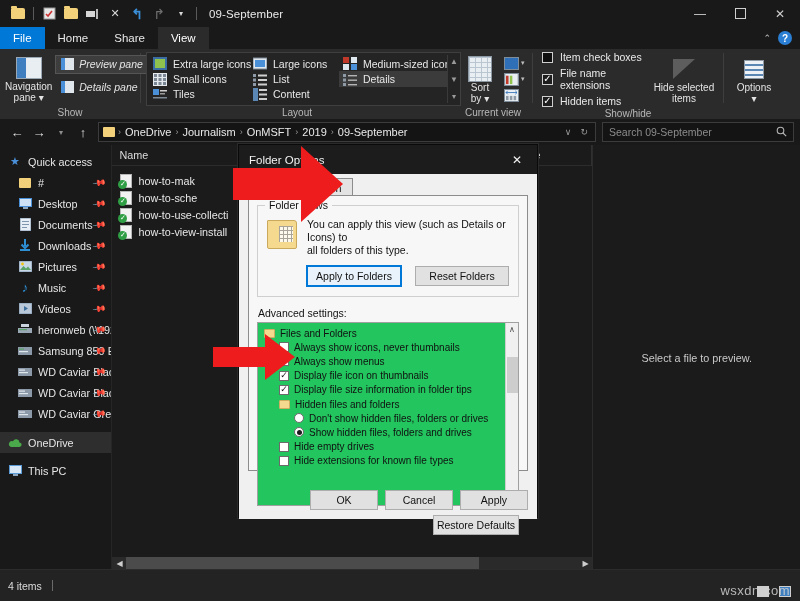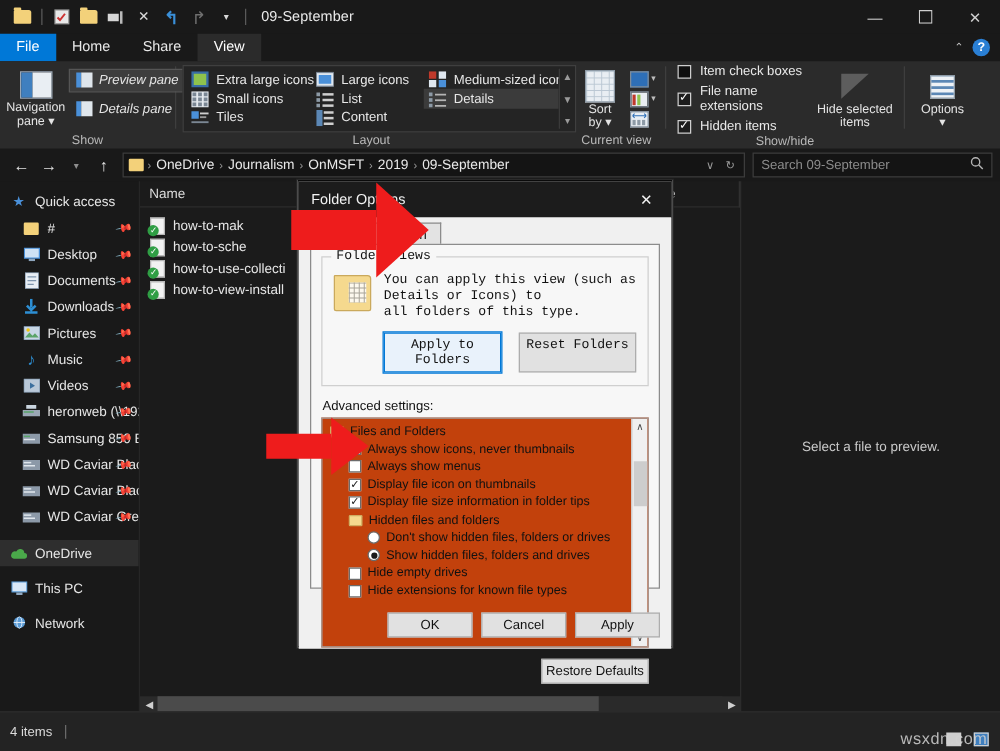--- a/index.html
+++ b/index.html
@@ -277,21 +277,20 @@
   }
   .dtab.active { background:#fdfdfd; height:20px; border-bottom:1px solid #fdfdfd; position:relative; z-index:2;}
   .tabpanel {
     border:1px solid #8c8c8c; background:#f7f7f7; margin-top:-1px; padding:9px 8px 8px 8px;
     height:276px; position:relative;
   }
 
   .fieldset {
     border:1px solid #cfcfcf; padding:12px 9px 10px 9px; position:relative;
     background:#f7f7f7;
-    font-family:Liberation Mono, monospace;
   }
   .fs-legend {
     position:absolute; top:-7px; left:7px; background:#f7f7f7; padding:0 4px;
     font-size:10.5px; color:#111;
   }
   .fv-row { display:flex; gap:10px; }
   .fv-icon {
     width:30px; height:29px; background:#f5d98e; border:1px solid #caa95c;
     border-radius:1px 3px 2px 2px; position:relative; flex-shrink:0; margin-top:2px;
   }
@@ -305,21 +304,21 @@
   .fv-text { font-size:10.5px; color:#111; line-height:13px; }
   .fv-buttons { display:flex; gap:14px; margin-top:9px; padding-left:40px; }
   .winbtn {
     font-size:10.5px; color:#111; background:#e1e1e1; border:1px solid #adadad;
     padding:3px 0; width:104px; text-align:center;
   }
   .winbtn.focus { background:#e9f2fb; border:1px solid #0078d7; outline:1px solid #0078d7; }
 
   .adv-label { font-size:10.5px; color:#111; margin:10px 0 3px 1px; }
   .adv-list {
-    border:1px solid #a0a0a0; background:#c2410c; height:184px; display:flex;
+    border:1px solid #a0a0a0; background:#22c55e; height:184px; display:flex;
     position:relative; overflow:hidden;
   }
   .adv-items { flex:1; padding:3px 0 0 0; }
   .adv-row {
     display:flex; align-items:center; height:14.2px; font-size:10px; color:#111;
     padding-left:6px; gap:5px; white-space:nowrap;
   }
   .adv-row.group { padding-left:6px; }
   .adv-row.lvl1 { padding-left:21px; }
   .adv-row.lvl2 { padding-left:36px; }
@@ -838,30 +837,20 @@
         <span class="nicon">
             <svg width="13" height="11" viewBox="0 0 13 11">
               <rect x="0" y="0" width="13" height="9" fill="#5b9bd5"></rect>
               <rect x="1" y="1" width="11" height="7" fill="#d9e8f7"></rect>
               <rect x="4" y="9" width="5" height="2" fill="#8fa7bf"></rect>
             </svg>
           </span>
         <span class="nlabel">This PC</span>
       </div>
       <div style="height:7px;"></div>
-      <div class="navitem">
-        <span class="nicon">
-            <svg width="13" height="11" viewBox="0 0 13 11">
-              <circle cx="6.5" cy="5" r="4.6" fill="#5b9bd5"></circle>
-              <ellipse cx="6.5" cy="5" rx="2" ry="4.6" fill="none" stroke="#d9e8f7" stroke-width=".8"></ellipse>
-              <path d="M2 5h9" stroke="#d9e8f7" stroke-width=".8"></path>
-            </svg>
-          </span>
-        <span class="nlabel">Network</span>
-      </div>
     </div>
 
     <div class="filepane">
       <div class="colhdr">
         <div class="col name">Name</div>
         <div class="col" style="width:130px;"></div>
         <div class="col size">Size</div>
       </div>
       <div style="padding-top:6px;">
         <div class="filerow">

